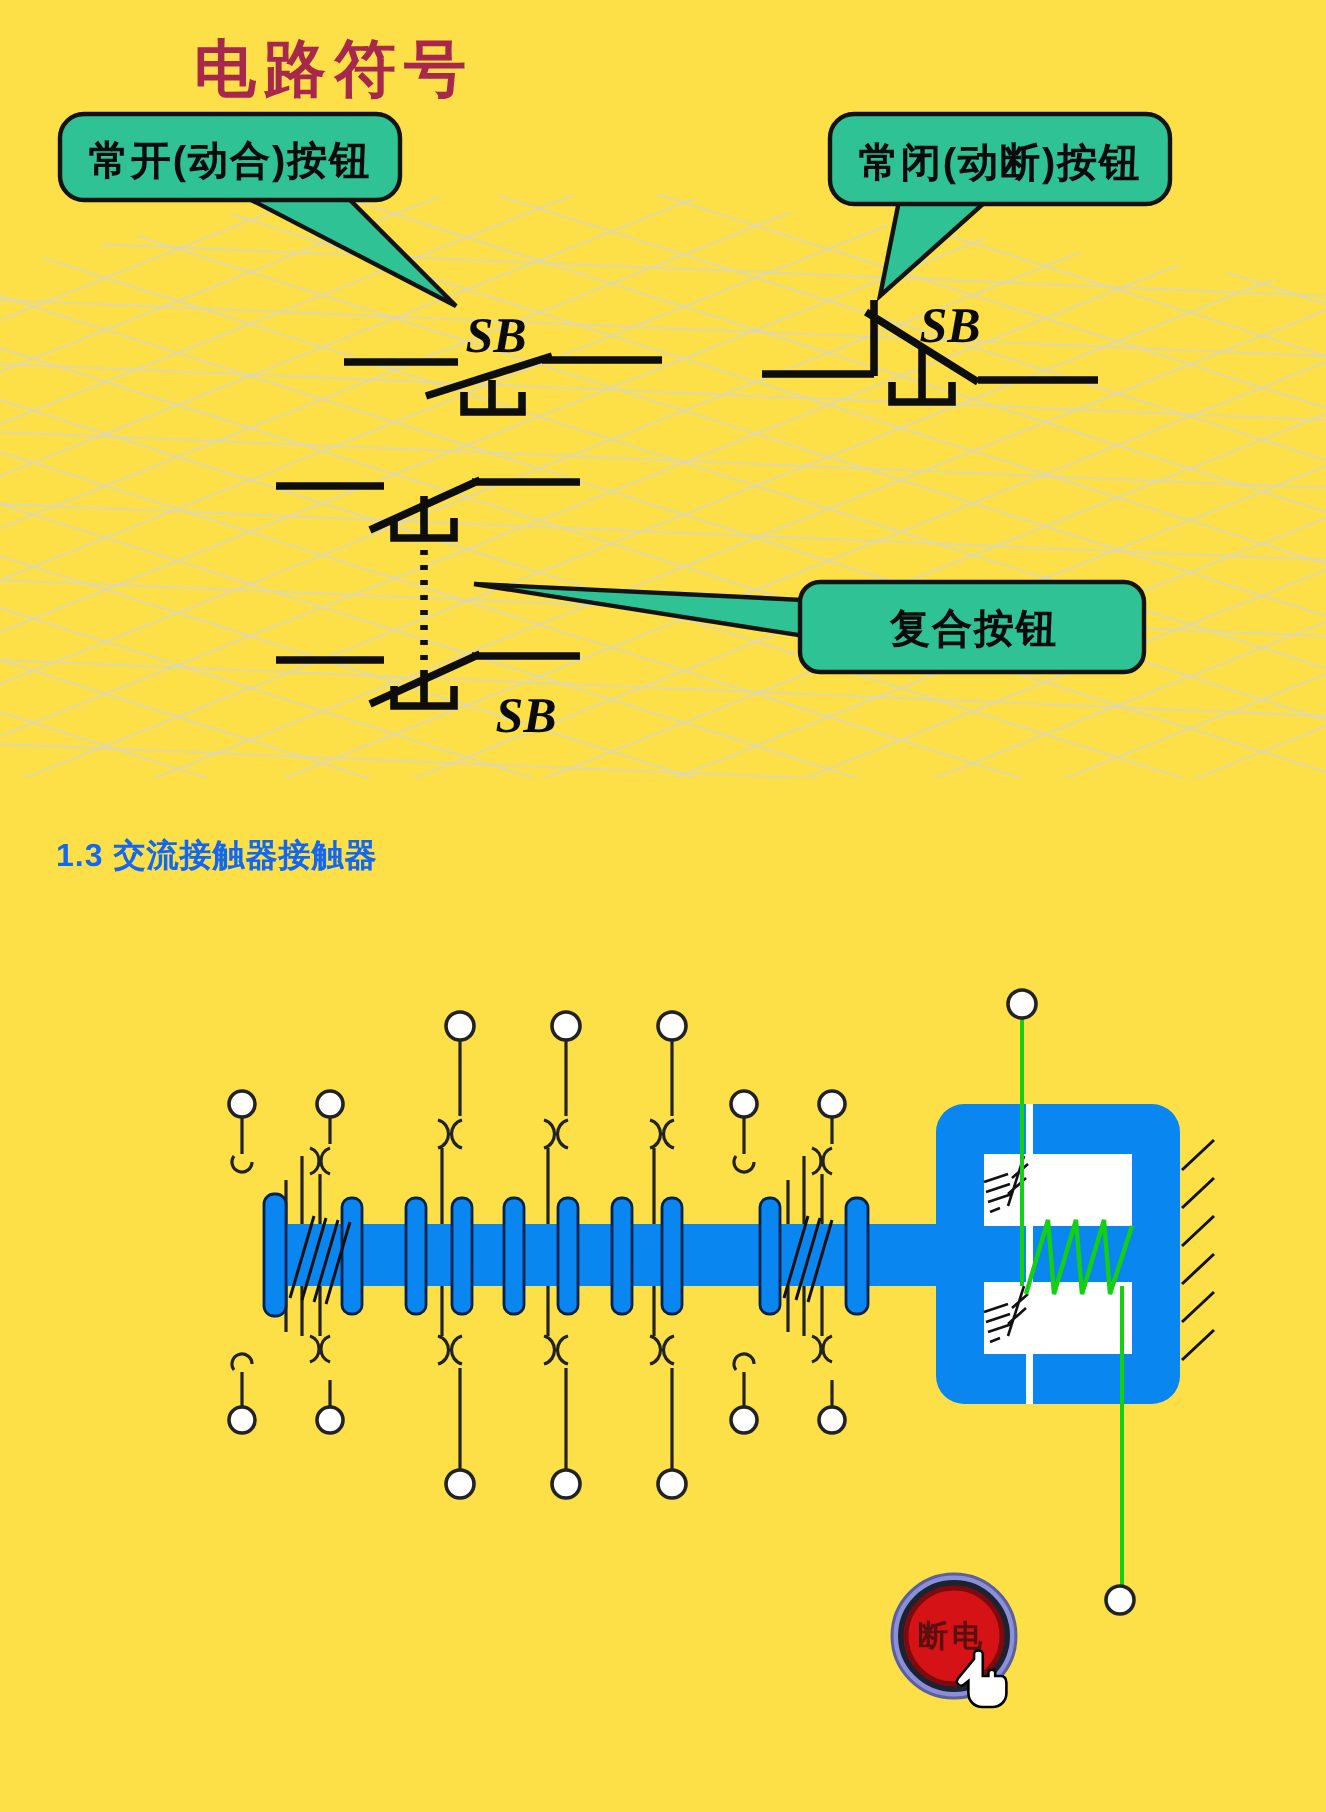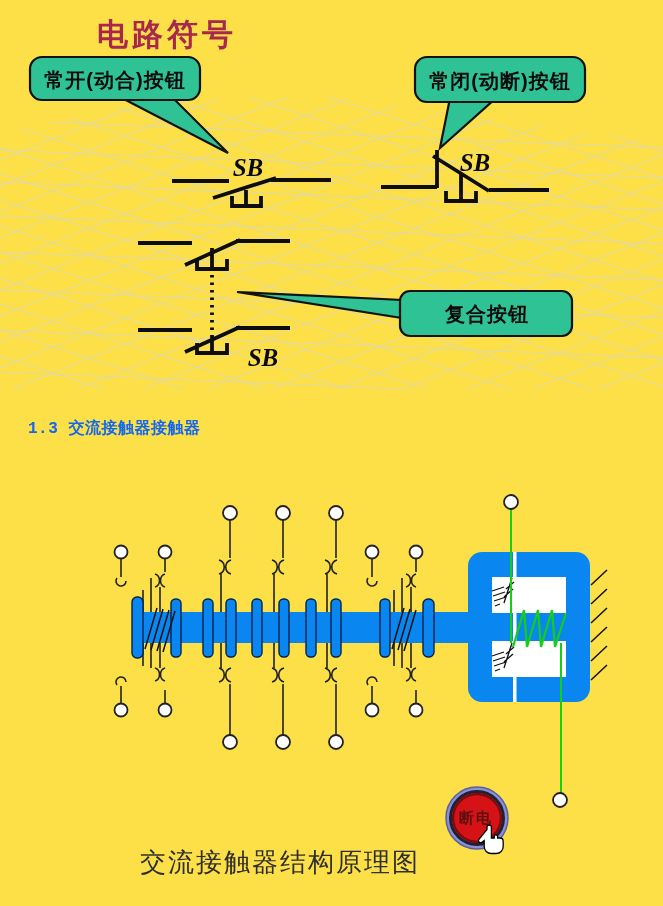--- a/index.html
+++ b/index.html
@@ -2,21 +2,21 @@
 <html><head>
 <meta charset="utf-8">
 <style>
   html,body{margin:0;padding:0;background:#ffffff;}
   .page{position:relative;width:663px;height:906px;background:#fde047;overflow:hidden;
         font-family:"Liberation Sans",sans-serif;}
   .fig{position:absolute;left:0;}
   #fig1{top:0;}
   #fig2{top:470px;}
   .section-heading{position:absolute;left:28px;top:418px;font-size:16px;font-weight:bold;
-        color:#1468f0;letter-spacing:.5px;font-family:Liberation Mono, monospace;}
+        color:#1468f0;letter-spacing:.5px;font-family:Liberation Sans, sans-serif;}
   .caption{position:absolute;left:140px;top:845px;font-size:26px;color:#2e2e2e;
         letter-spacing:2px;font-family:"Liberation Serif",serif;}
   
   .gridline{stroke:#d8d5c2;stroke-width:1;opacity:.75;fill:none;}
   .callout{fill:#2ec294;stroke:#121212;stroke-width:2.2;}
   .callout-text{font-family:"Liberation Sans",sans-serif;font-size:20px;font-weight:bold;
         fill:#0b0b0b;letter-spacing:1px;}
   .fig-title{font-family:"Liberation Serif",serif;font-size:31px;font-weight:bold;
         fill:#a8274d;letter-spacing:4px;}
   .sb{font-family:"Liberation Serif",serif;font-size:25px;font-weight:bold;font-style:italic;fill:#0a0a0a;}
@@ -183,15 +183,14 @@
       <circle cx="477" cy="818" r="31" fill="#8a8fd8" stroke="#5a5f9e" stroke-width="1.5"></circle>
       <circle cx="477" cy="818" r="26.5" fill="none" stroke="#1c2230" stroke-width="3"></circle>
       <circle cx="477" cy="818" r="24" fill="#d51317" stroke="#7d0a0c" stroke-width="2.5"></circle>
       <text class="btn-label" x="476" y="823" text-anchor="middle">断电</text>
       <g>
         <path d="M487,827 c0,-2.4 4.4,-2.4 4.4,0 l0,11 2.8,0 0,-1.6 c0,-2 3.4,-2 3.4,0 l0,1.6 2.6,0 c2,0 3,1.5 3,3.5 l0,5 c0,4 -3,7 -7,7 l-5,0 c-4,0 -7,-3 -7,-7 l0,-6 -2.2,1.8 c-2,1.6 -4.6,-0.9 -3.1,-2.9 l8.1,-9.9 z" fill="#ffffff" stroke="#000000" stroke-width="1.3"></path>
       </g>
     </g>
   </svg>
 
-  <div class="caption">交流接触器结构原理图</div>
 
 </div>
 
 </body></html>

